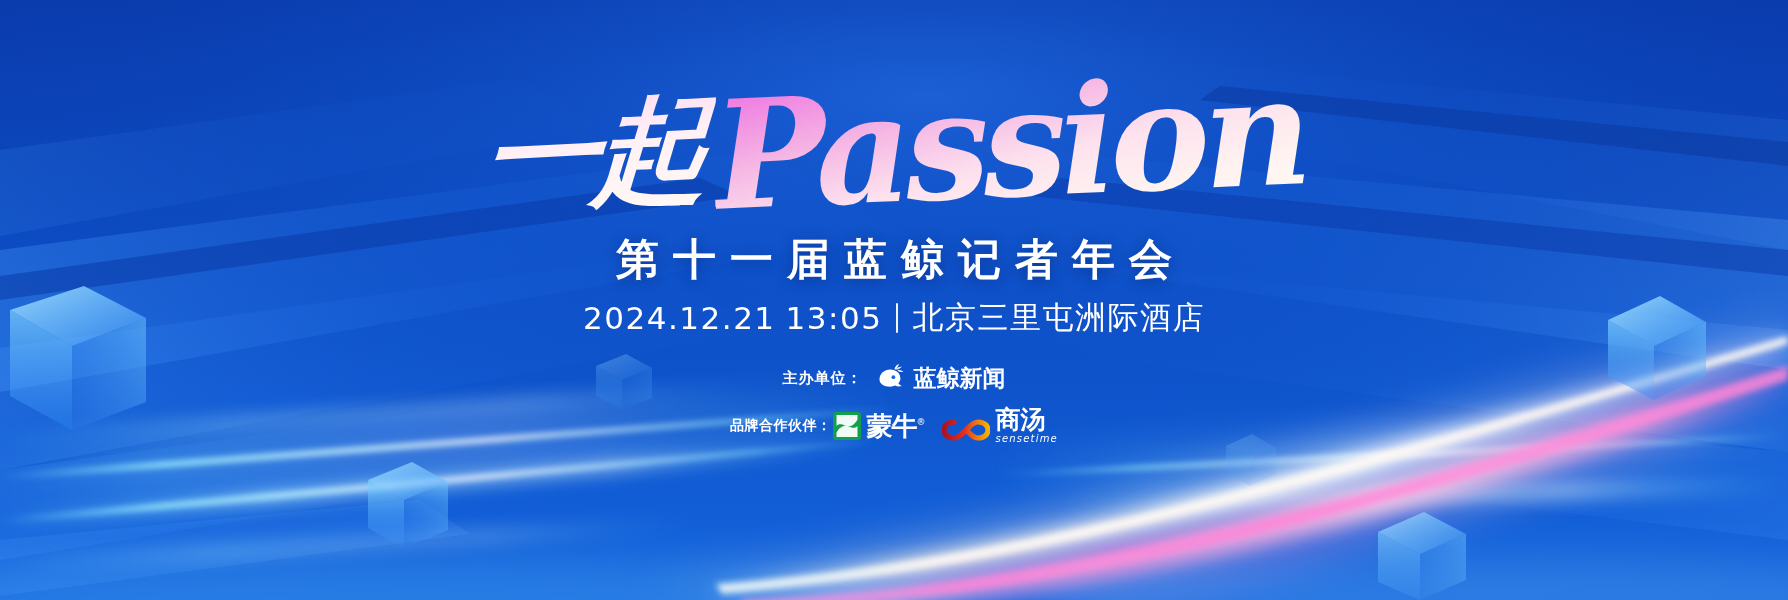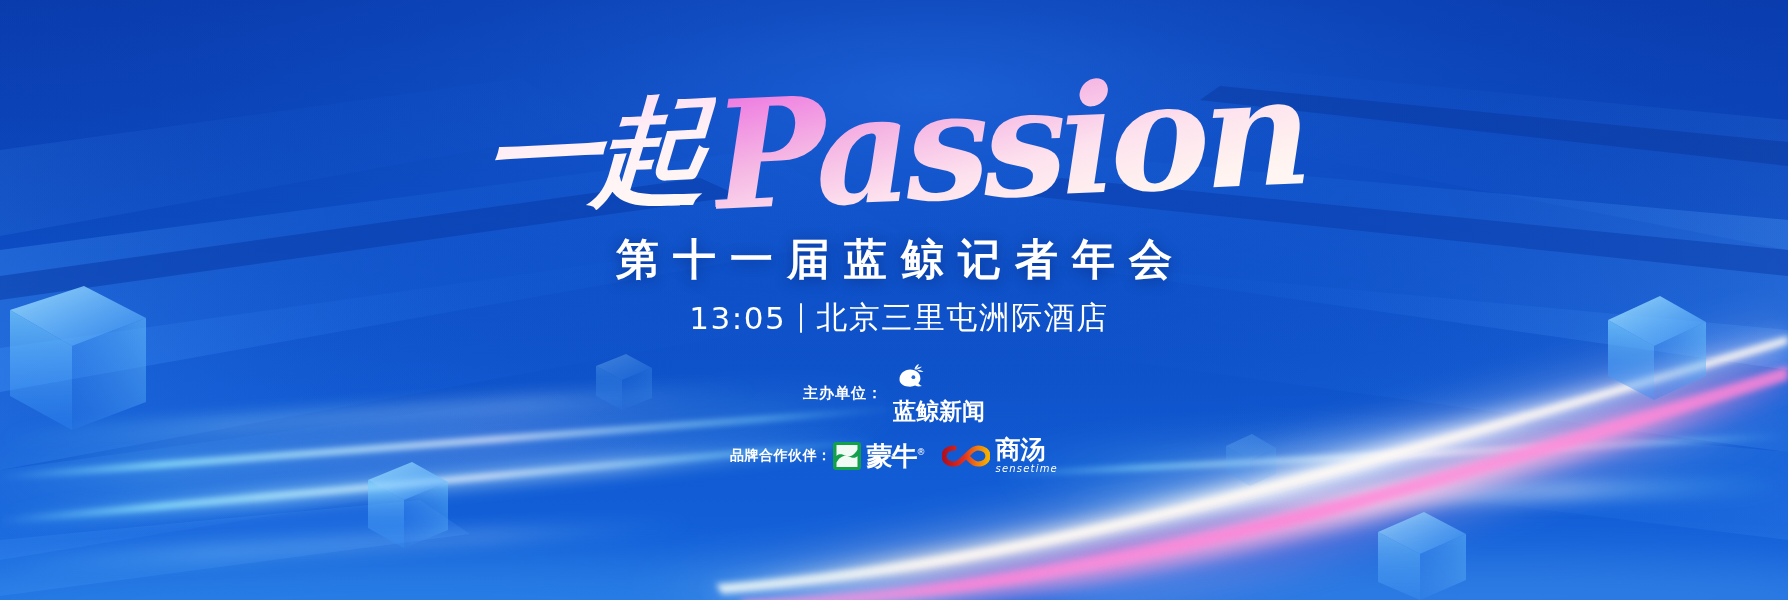--- a/index.html
+++ b/index.html
@@ -116,21 +116,21 @@
     align-items:center;
     gap:10px;
   }
   .org-label{
     font-family:"DejaVu Sans","Liberation Sans",sans-serif;
     font-size:15px;
     font-weight:700;
     color:#ffffff;
     letter-spacing:1px;
   }
-  .bjlogo{display:flex;gap:7px;flex-direction:column;}
+  .bjlogo{display:flex;align-items:center;gap:7px;}
   .bjlogo-text{
     font-family:"DejaVu Sans","Liberation Sans",sans-serif;
     font-size:23px;
     font-weight:700;
     color:#ffffff;
     letter-spacing:0px;
     line-height:1;
   }
 
   
@@ -149,21 +149,21 @@
   .mengniu{display:flex;align-items:center;gap:5px;}
   .mengniu-text{
     font-family:"DejaVu Sans","Liberation Sans",sans-serif;
     font-size:26px;
     font-weight:700;
     color:#ffffff;
     line-height:1;
     letter-spacing:-1px;
   }
   .mn-r{font-size:9px;vertical-align:super;font-weight:400;}
-  .sensetime{display:flex;align-items:center;gap:6px;margin-left:17px;}
+  .sensetime{display:flex;align-items:flex-end;gap:6px;margin-left:17px;}
   .st-text{display:flex;flex-direction:column;line-height:1;}
   .st-cn{
     font-family:"DejaVu Sans","Liberation Sans",sans-serif;
     font-size:25px;font-weight:700;color:#ffffff;letter-spacing:0px;
   }
   .st-en{
     font-family:"DejaVu Sans","Liberation Sans",sans-serif;
     font-size:10px;font-weight:400;color:#ffffff;letter-spacing:1.2px;margin-top:2px;font-style:italic;
   }
 </style>
@@ -337,20 +337,21 @@
   <div id="content">
 
     <div class="wordmark">
       <span class="wm-cn">一起</span>
       <span class="wm-en">Passion</span>
     </div>
 
     <div class="subtitle">第十一届蓝鲸记者年会</div>
 
     <div class="datetime">
+      <span>2024.12.21</span>
       <span style="display:inline-block;width:10px"></span>
       <span>13:05</span>
       <span class="dt-sep"></span>
       <span>北京三里屯洲际酒店</span>
     </div>
 
     <div class="org-row">
       <span class="org-label">主办单位：</span>
       <span class="bjlogo">
         <svg width="34" height="30" viewBox="0 0 34 30">

